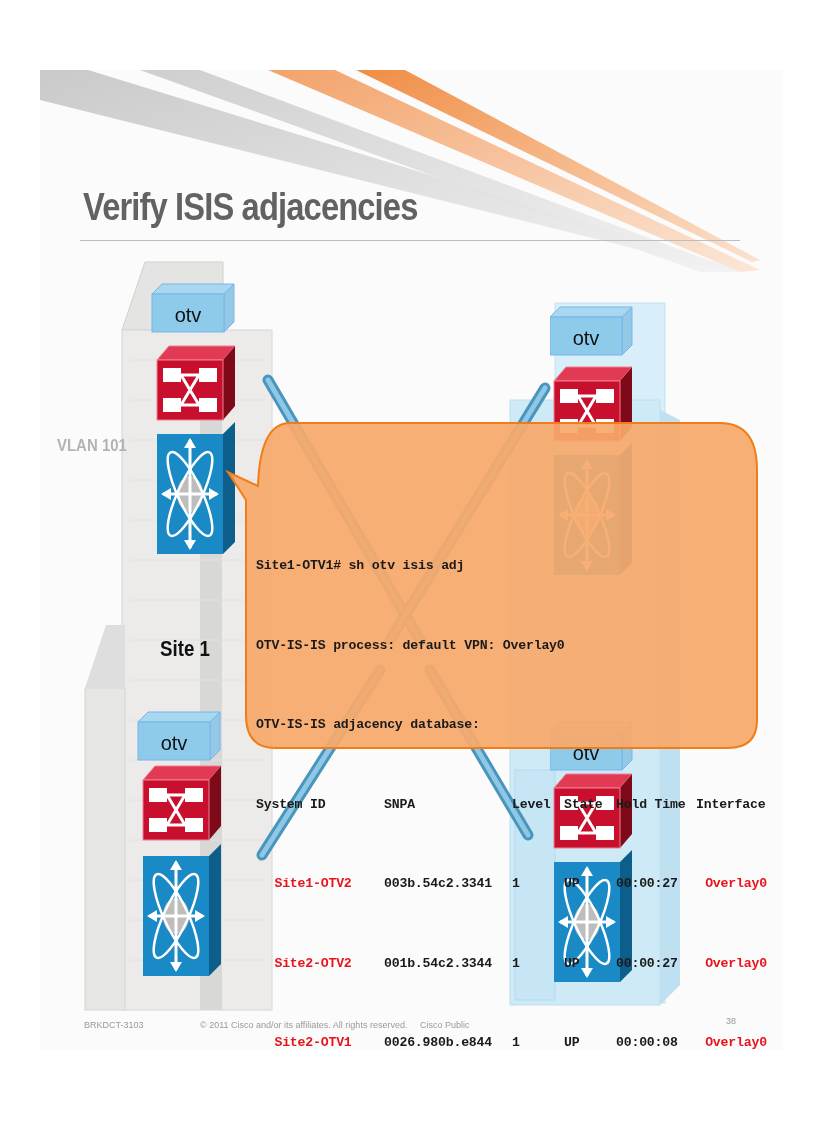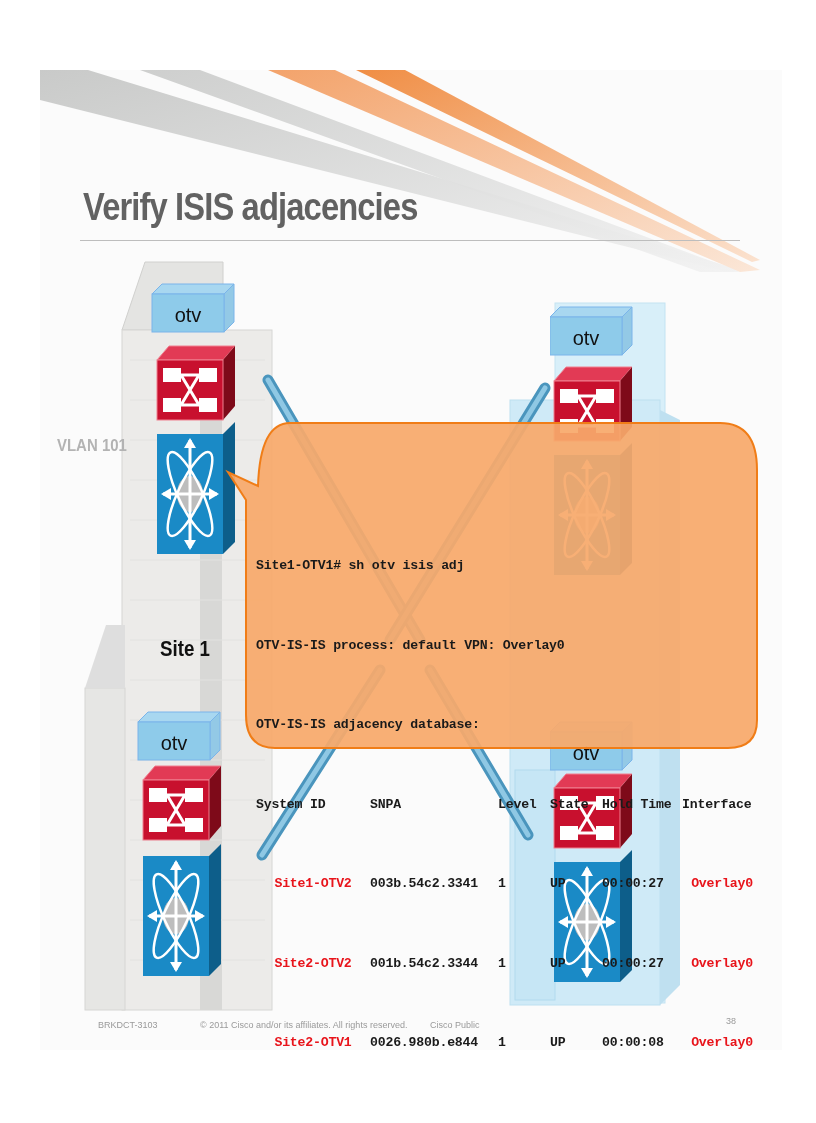--- a/index.html
+++ b/index.html
@@ -7,21 +7,21 @@
   .slide { position: absolute; left: 40px; top: 70px; width: 742px; height: 980px; background: #fbfbfb; overflow: hidden; }
   .abs { position: absolute; }
   .title { position: absolute; left: 83px; top: 186px; font-family: "Liberation Sans", sans-serif; font-weight: bold; font-size: 38px; color: #626262; letter-spacing: -1px; transform: scaleX(0.86); transform-origin: left top; }
   .title-rule { position: absolute; left: 80px; top: 240px; width: 660px; height: 1px; background: #bdbdbd; }
   .vlan-label { position: absolute; left: 57px; top: 436px; font-weight: bold; font-size: 17px; color: #b3b3b3; transform: scaleX(0.88); transform-origin: left top; }
   .site-label { position: absolute; left: 160px; top: 636px; font-weight: bold; font-size: 22px; color: #111; transform: scaleX(0.85); transform-origin: left top; }
   .footer-text { position: absolute; top: 1020px; font-size: 9px; color: #9a9a9a; }
   .callout-text { position: absolute; left: 256px; top: 500px; font-family: "Liberation Mono", monospace; font-size: 13.2px; font-weight: bold; color: #1a1a1a; line-height: 26.5px; white-space: pre; letter-spacing: -0.2px; }
   .row { display: flex; }
   .c1 { width: 114px; }
-  .c2 { width: 118px; }
+  .c2 { width: 118px; margin-left: 14px; }
   .c3 { width: 52px; margin-left: 10px; }
   .c4 { width: 52px; }
   .c5 { width: 80px; }
   .c6 { width: 80px; }
   .red { color: #e8141b; text-align: center; }
 </style>
 </head>
 <body>
 
 <div class="slide"></div>
@@ -181,16 +181,16 @@
   <div class="row">
     <span class="c1 red">Site2-OTV1</span>
     <span class="c2">0026.980b.e844</span>
     <span class="c3">1</span>
     <span class="c4">UP</span>
     <span class="c5">00:00:08</span>
     <span class="c6 red">Overlay0</span>
   </div>
 </div>
 
-<div class="footer-text" style="left:98px">BRKDCT-3103</div>
+<div class="footer-text" style="left:84px">BRKDCT-3103</div>
 <div class="footer-text" style="left:200px">© 2011 Cisco and/or its affiliates. All rights reserved.</div>
-<div class="footer-text" style="left:430px">Cisco Public</div>
+<div class="footer-text" style="left:420px">Cisco Public</div>
 <div class="footer-text" style="left:726px;top:1016px">38</div>
 
 </body></html>

